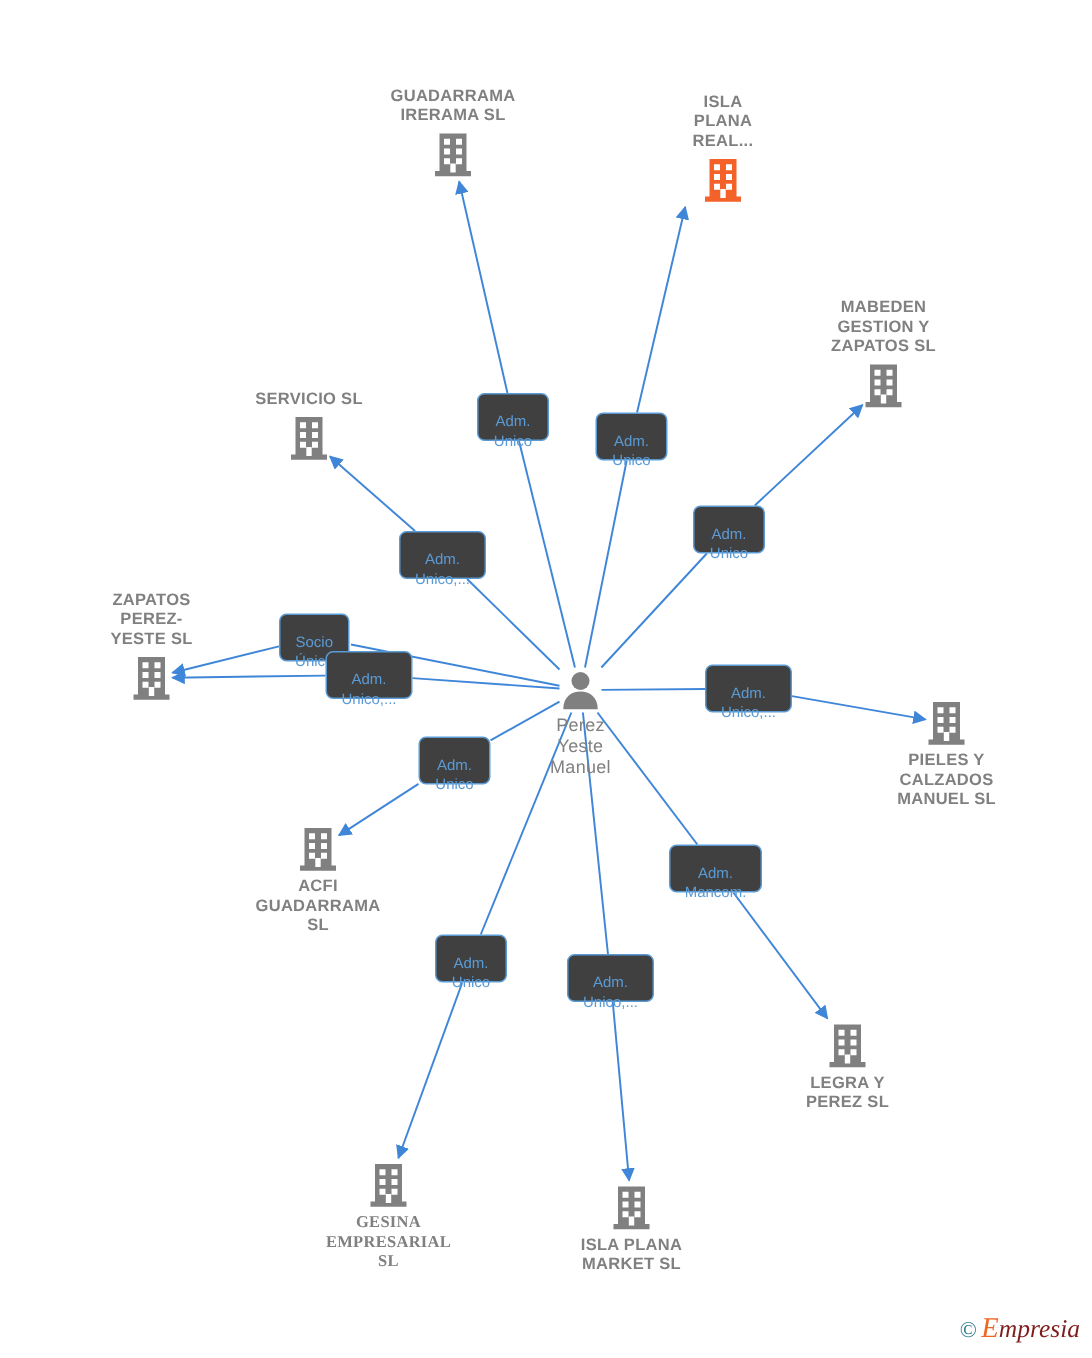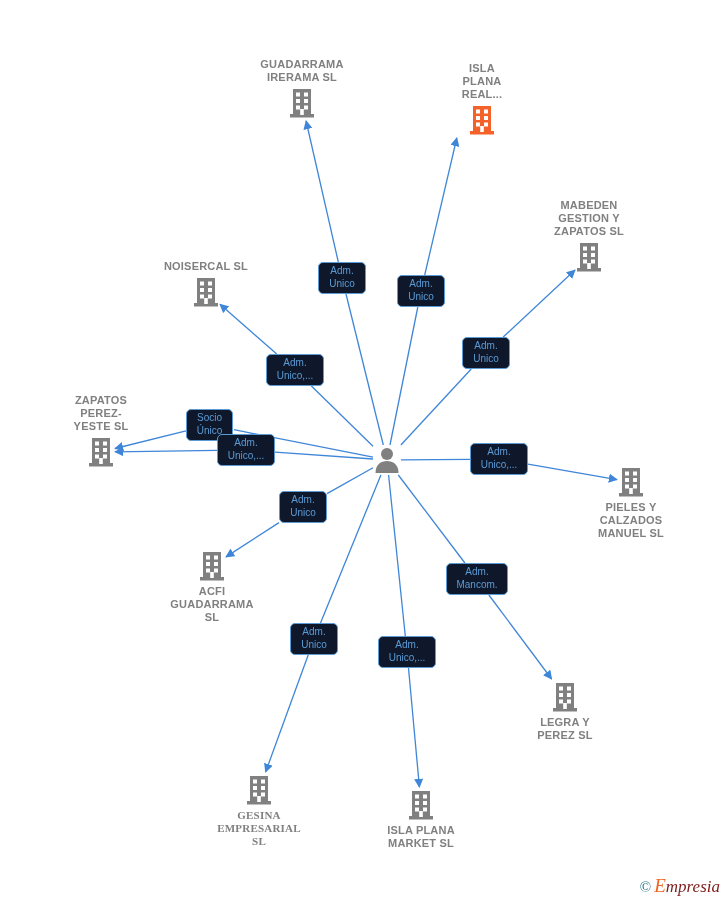--- a/index.html
+++ b/index.html
@@ -45,28 +45,28 @@
     display: block;
     margin: 0 auto;
   }
   .node.label-above .node-label { margin-bottom: 3px; }
   .node.label-below .node-label { margin-top: 3px; }
   .node svg { display: block; margin: 0 auto; }
 
   .edge-label {
     position: absolute;
     box-sizing: border-box;
-    background: #0f172a;
+    background: #404040;
     border: 1px solid #5b9bd5;
     border-radius: 5px;
     color: #5b9bd5;
     font-size: 10px;
     line-height: 13px;
     text-align: center;
-    padding: 1px 4px 4px 4px;
+    padding: 12px 4px 4px 4px;
     white-space: pre-line;
     font-family: "Liberation Sans", sans-serif;
   }
   #watermark {
     position: absolute;
     right: 8px;
     bottom: 8px;
     font-family: "Liberation Serif", serif;
     font-size: 17px;
     color: #2c7a8c;
@@ -125,20 +125,23 @@
   </svg>
 
   <div id="nodes-layer">
       <div class="node label-below" style="left: 387px; top: 447px;">
         <span class="node-icon">
           <svg width="30" height="26" viewBox="0 0 30 26">
             <circle cx="15" cy="7" r="6" fill="#808080"></circle>
             <path d="M3.5 26 C3.5 17.5 9 14 15 14 C21 14 26.5 17.5 26.5 26 Z" fill="#808080"></path>
           </svg>
         </span>
+        <span class="node-label" style="font-weight: normal; font-size: 12px; line-height: 14px;">Perez
+Yeste
+Manuel</span>
       </div>
       <div class="node label-above" style="left: 302px; top: 58px;">
         <span class="node-label">GUADARRAMA
 IRERAMA SL</span>
         <span class="node-icon">
           <svg width="28" height="32" viewBox="0 0 28 32">
             <rect x="5" y="2" width="18" height="26" fill="#808080"></rect>
             <rect x="2" y="27" width="24" height="3.5" fill="#808080"></rect>
             <rect x="8" y="5.5" width="4" height="4" fill="#ffffff"></rect>
             <rect x="16" y="5.5" width="4" height="4" fill="#ffffff"></rect>
@@ -180,21 +183,21 @@
             <rect x="16" y="5.5" width="4" height="4" fill="#ffffff"></rect>
             <rect x="8" y="12" width="4" height="4" fill="#ffffff"></rect>
             <rect x="16" y="12" width="4" height="4" fill="#ffffff"></rect>
             <rect x="8" y="18.5" width="4" height="4" fill="#ffffff"></rect>
             <rect x="16" y="18.5" width="4" height="4" fill="#ffffff"></rect>
             <rect x="12.2" y="22" width="3.6" height="6" fill="#ffffff"></rect>
           </svg>
         </span>
       </div>
       <div class="node label-above" style="left: 206px; top: 260px;">
-        <span class="node-label">NOISERCAL SL</span>
+        <span class="node-label">SERVICIO SL</span>
         <span class="node-icon">
           <svg width="28" height="32" viewBox="0 0 28 32">
             <rect x="5" y="2" width="18" height="26" fill="#808080"></rect>
             <rect x="2" y="27" width="24" height="3.5" fill="#808080"></rect>
             <rect x="8" y="5.5" width="4" height="4" fill="#ffffff"></rect>
             <rect x="16" y="5.5" width="4" height="4" fill="#ffffff"></rect>
             <rect x="8" y="12" width="4" height="4" fill="#ffffff"></rect>
             <rect x="16" y="12" width="4" height="4" fill="#ffffff"></rect>
             <rect x="8" y="18.5" width="4" height="4" fill="#ffffff"></rect>
             <rect x="16" y="18.5" width="4" height="4" fill="#ffffff"></rect>

